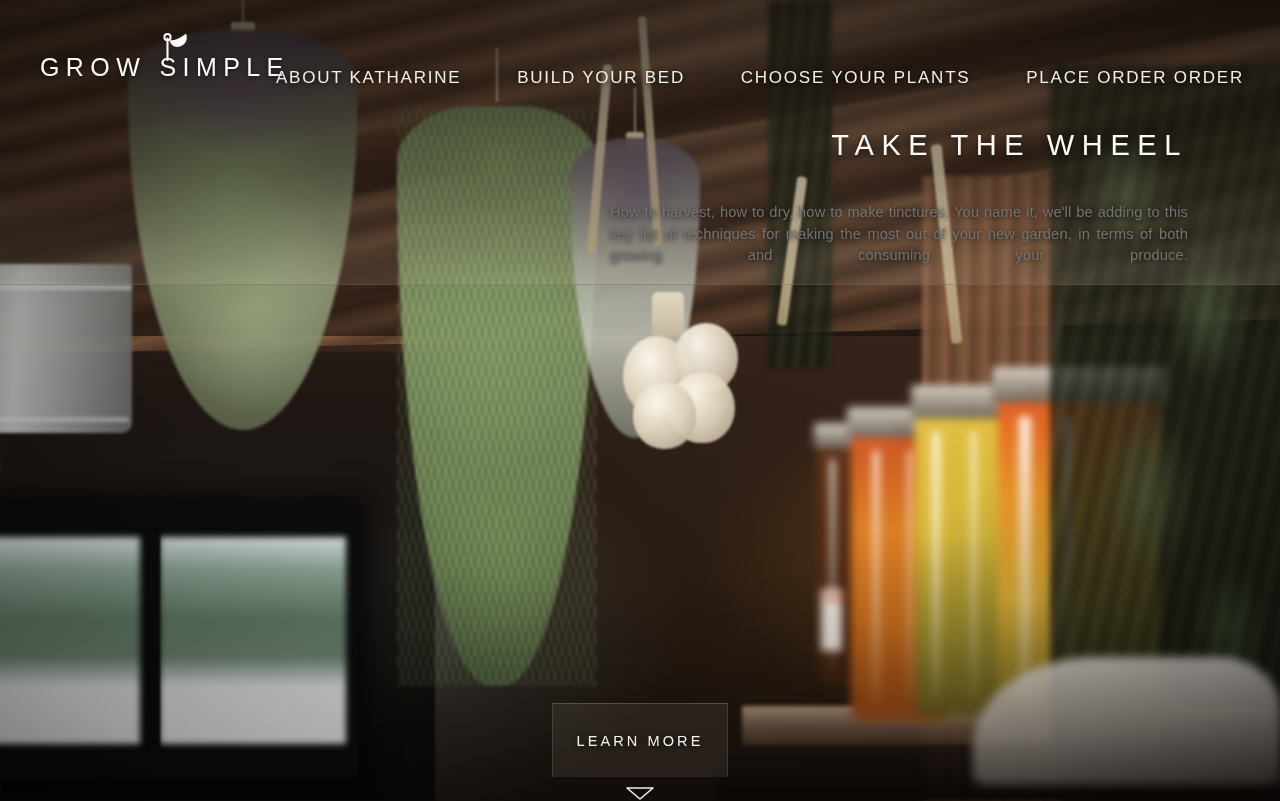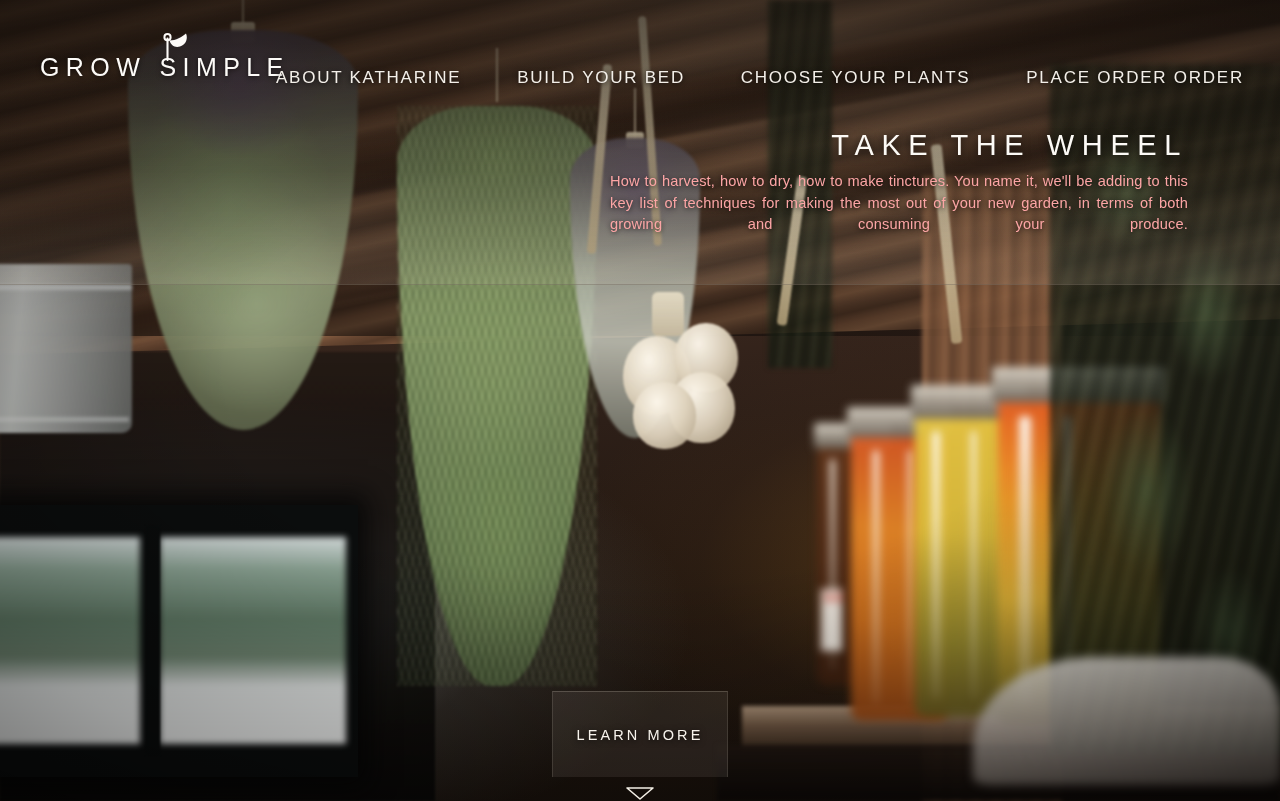--- a/index.html
+++ b/index.html
@@ -326,33 +326,33 @@
   .hero {
     position:absolute; right:92px; top:128px; width:578px; z-index:25;
   }
   .hero-title {
     text-align:right; color:#fcfaf6; font-weight:300;
     font-size:29px; letter-spacing:7.6px; line-height:1.18;
     text-shadow:0 2px 9px rgba(0,0,0,.7);
     white-space:nowrap;
   }
   .hero-body {
-    margin-top:9px; text-align:justify; color:#fca5a5;
+    margin-top:40px; text-align:justify; color:#737373;
     font-size:14.6px; line-height:1.46; letter-spacing:.15px;
     text-shadow:0 1px 5px rgba(0,0,0,.72);
   }
   .hero-body::after { content:""; display:inline-block; width:100%; }
 
   
   .learn-wrap {
     position:absolute; left:50%; transform:translateX(-50%); bottom:0;
     width:176px; z-index:26; text-align:center;
   }
   .learn-box {
-    position:relative; height:86px; display:flex; align-items:center; justify-content:center;
+    position:relative; height:74px; display:flex; align-items:center; justify-content:center;
     background:rgba(236,226,210,.085);
     border-top:1px solid rgba(238,230,214,.20);
     border-left:1px solid rgba(238,230,214,.13);
     border-right:1px solid rgba(238,230,214,.13);
     cursor:pointer;
   }
   .learn-label {
     font-size:14.5px; letter-spacing:3.1px; color:#f7f3ec; font-weight:400;
     text-shadow:0 1px 6px rgba(0,0,0,.8);
   }

